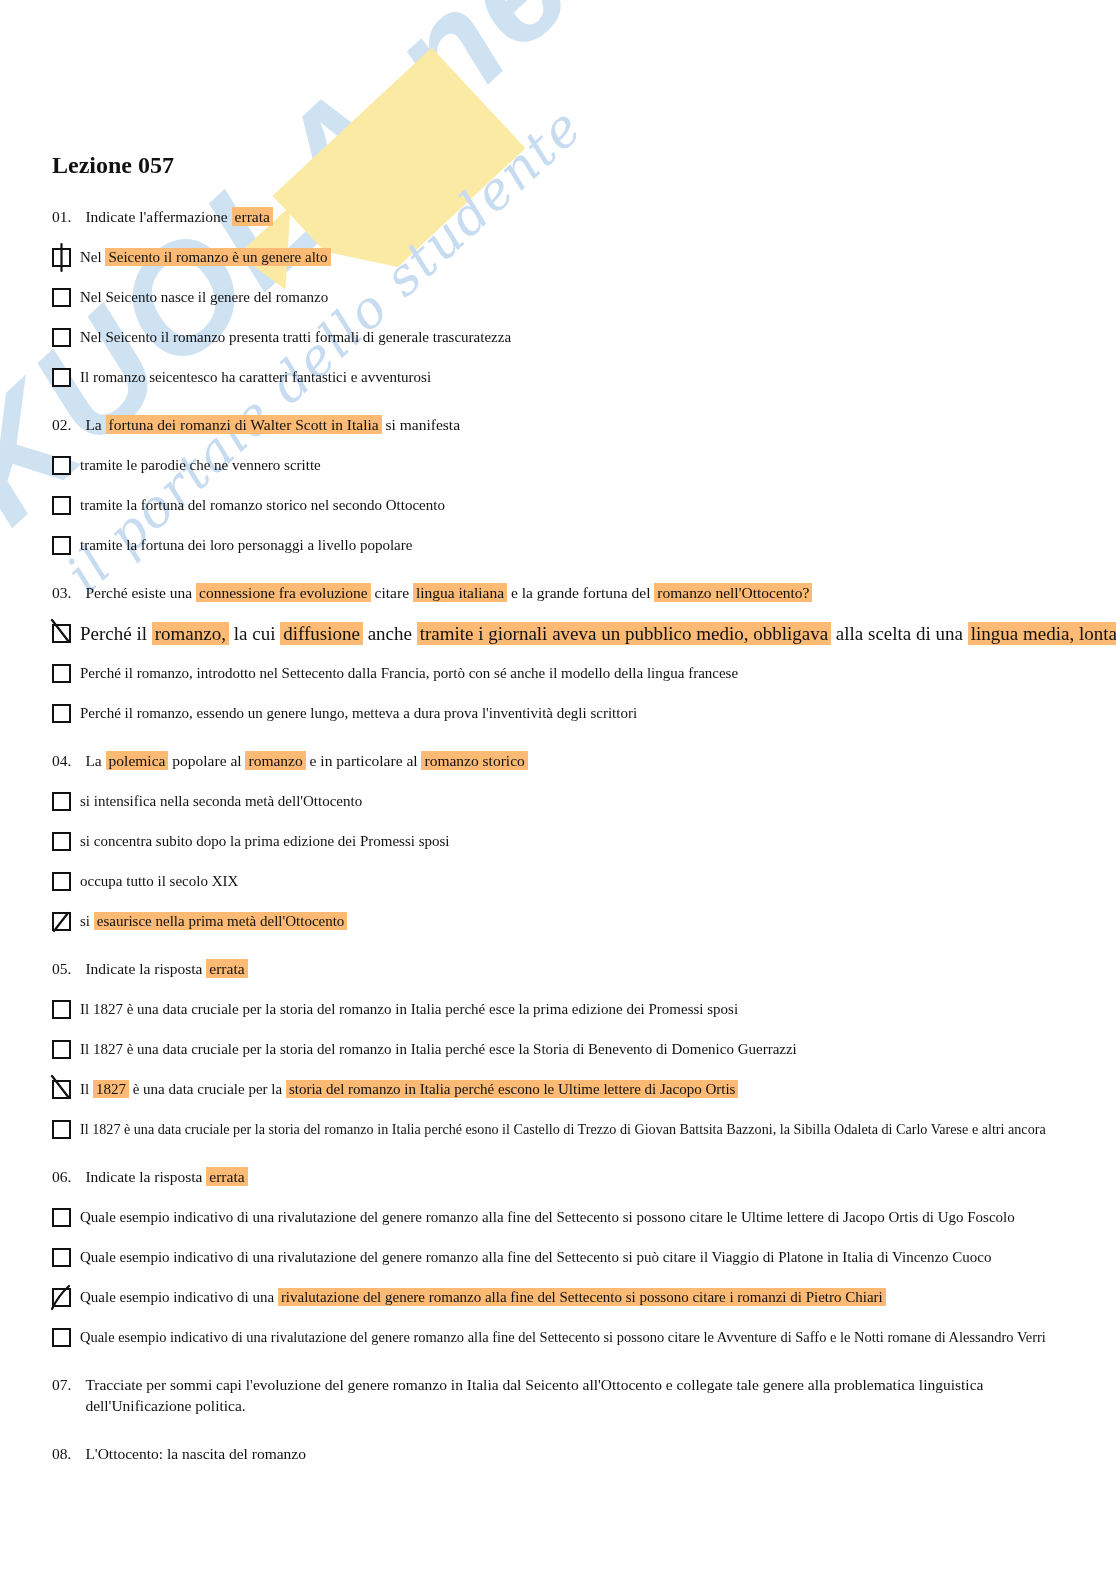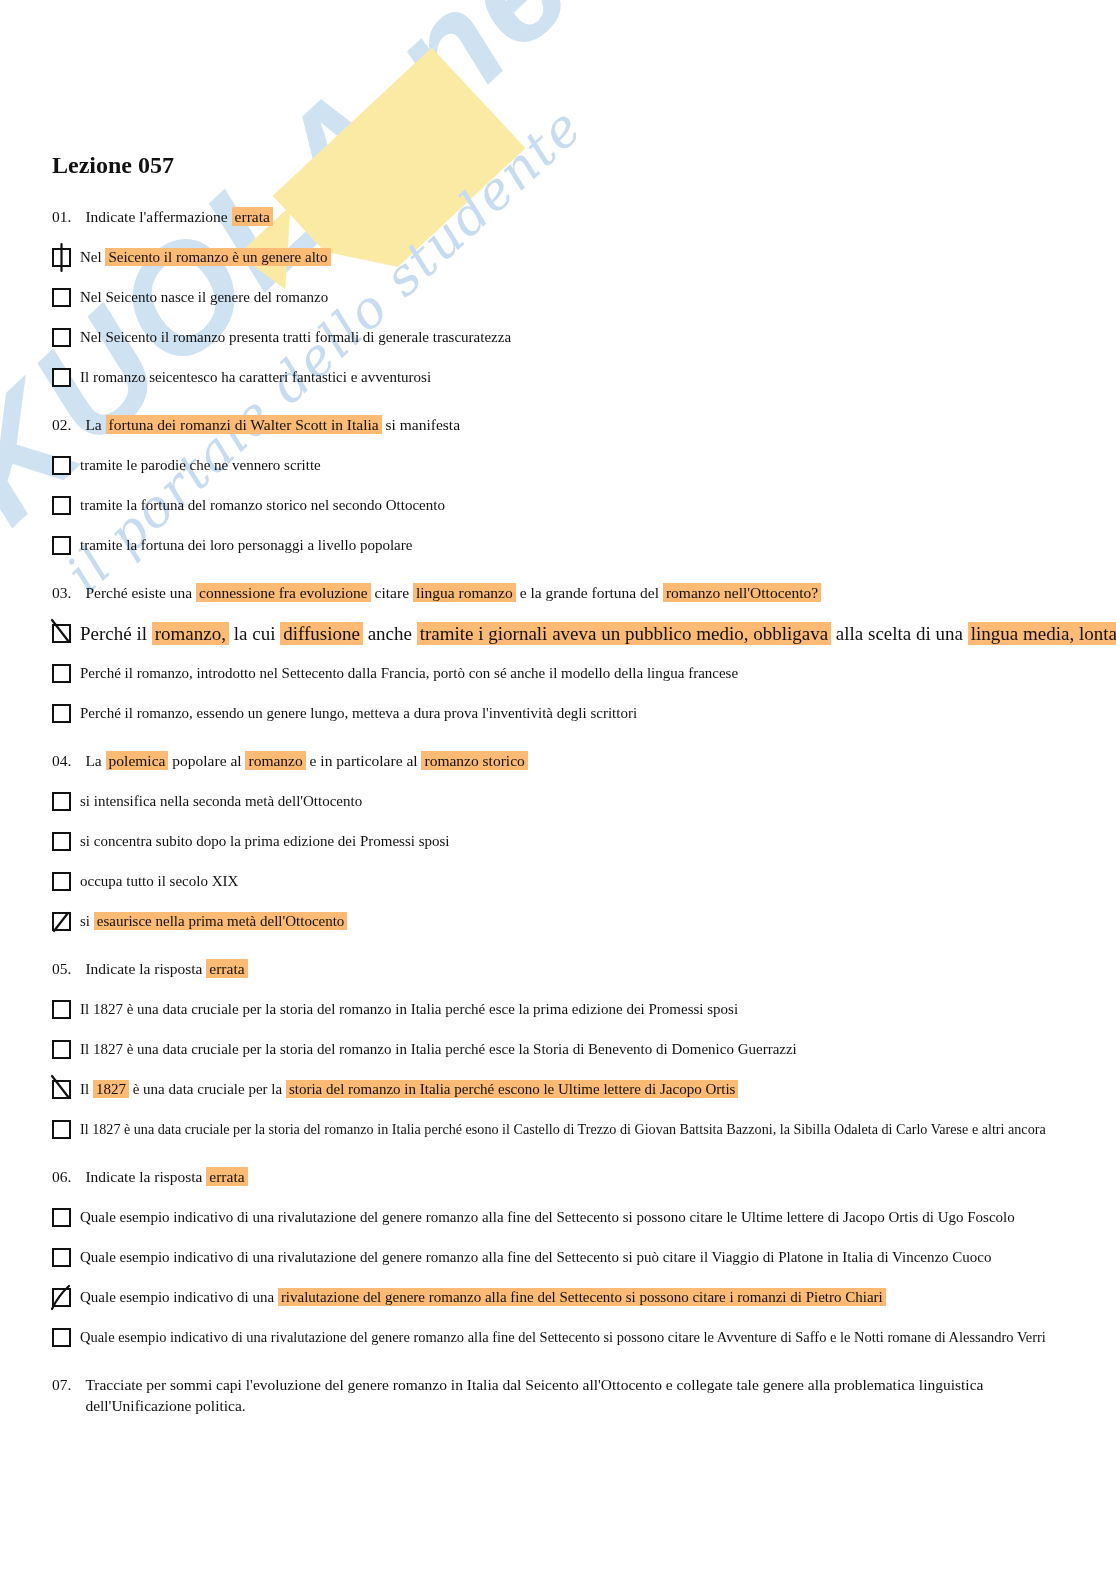--- a/index.html
+++ b/index.html
@@ -119,21 +119,21 @@
     <span class="checkbox"></span>
     <span class="opt-text"><span>tramite la fortuna dei loro personaggi a livello popolare</span></span>
   </div>
 
 </div>
   </section>
 
   <section class="question">
     <header class="q-header">
       <span class="q-num">03.</span>
-      <span class="q-title"><span>Perché esiste una </span><span class="hl">connessione fra evoluzione</span><span> citare </span><span class="hl">lingua romanzo</span><span> e la grande fortuna del </span><span class="hl">romanzo nell'Ottocento?</span></span>
+      <span class="q-title"><span>Perché esiste una </span><span class="hl">connessione fra evoluzione</span><span> citare </span><span class="hl">lingua italiana</span><span> e la grande fortuna del </span><span class="hl">romanzo nell'Ottocento?</span></span>
     </header>
     <div class="options">
   <div class="option">
     <span class="checkbox">
               <svg viewBox="0 0 15 15">
                 <line x1="-2" y1="-6" x2="15" y2="16"></line>
               </svg>
             </span>
     <span class="opt-text" style="font-size: 19px;"><span>Perché il </span><span class="hl">romanzo,</span><span> la cui </span><span class="hl">diffusione</span><span> anche </span><span class="hl">tramite i giornali aveva un pubblico medio, obbligava</span><span> alla scelta di una </span><span class="hl">lingua media, lontana dalla tradizione aulica e letteraria</span></span>
   </div>
@@ -248,14 +248,21 @@
   </section>
 
   <section class="question">
     <header class="q-header">
       <span class="q-num">07.</span>
       <span class="q-title"><span>Tracciate per sommi capi l'evoluzione del genere romanzo in Italia dal Seicento all'Ottocento e collegate tale genere alla problematica linguistica dell'Unificazione politica.</span></span>
     </header>
 
   </section>
 
+  <section class="question">
+    <header class="q-header">
+      <span class="q-num">08.</span>
+      <span class="q-title"><span>L'Ottocento: la nascita del romanzo</span></span>
+    </header>
+
+  </section>
 </div>
 </div>
 
 </body></html>

